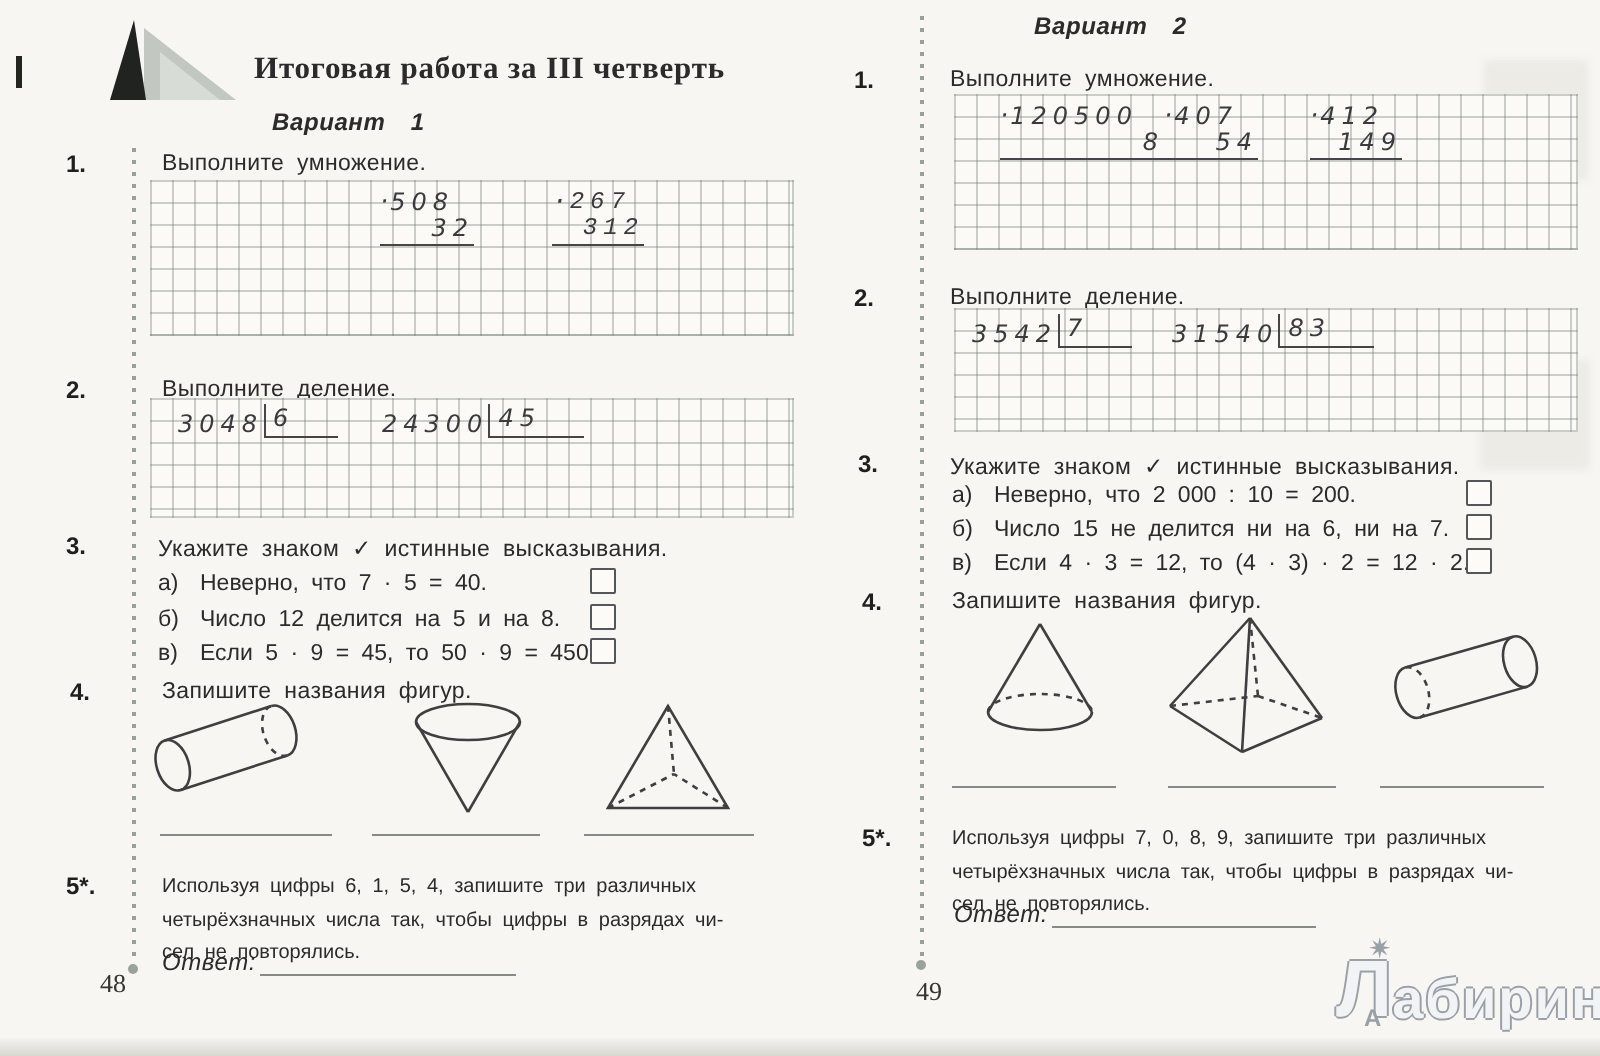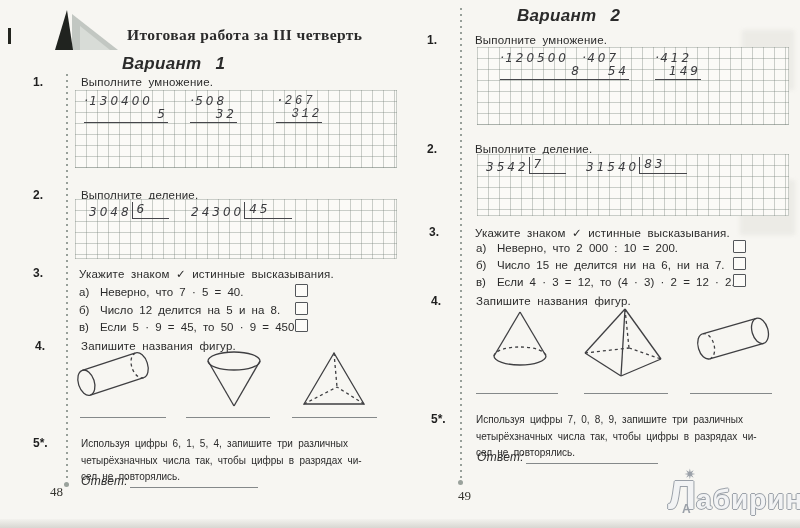--- a/index.html
+++ b/index.html
@@ -2,21 +2,21 @@
 <html><head>
 <meta charset="utf-8">
 <style>
   html,body{margin:0;padding:0;background:#dddbd6;}
   #screen{position:relative;width:800px;height:528px;background:#f7f6f2;overflow:hidden;
           font-family:"Liberation Sans",sans-serif;color:#2b2b2b;}
   #screen::after{content:"";position:absolute;left:0;bottom:0;width:100%;height:9px;
           background:linear-gradient(#f3f2ee,#d8d7d2);pointer-events:none;}
   .abs{position:absolute;}
   .title{font-family:"Liberation Serif",serif;font-weight:bold;font-size:15.5px;letter-spacing:.4px;white-space:nowrap;}
-  .variant{font-style:italic;font-weight:bold;font-size:17px;word-spacing:9px;letter-spacing:.3px;white-space:nowrap;}
+  .variant{font-style:italic;font-weight:bold;font-size:12px;word-spacing:9px;letter-spacing:.3px;white-space:nowrap;}
   .tnum{font-weight:bold;font-size:12px;color:#1f1f1f;}
   .tlabel{font-size:11.5px;letter-spacing:.2px;word-spacing:3px;white-space:nowrap;}
   .vsep{width:2px;background:repeating-linear-gradient(to bottom,#98a09a 0 2px,transparent 2px 6px);}
   .vsep-dot{width:5px;height:5px;border-radius:50%;background:#9aa29c;}
   .grid{background-color:#fbfaf7;border-right:1px solid rgba(120,132,124,.38);border-bottom:1px solid rgba(120,132,124,.38);
         background-image:linear-gradient(to right,rgba(120,132,124,.38) 1px,transparent 1px),
                          linear-gradient(to bottom,rgba(120,132,124,.38) 1px,transparent 1px);
         background-size:11px 11px;}
   .hw{font-family:"DejaVu Sans",sans-serif;font-style:italic;font-size:12px;color:#3b3b3f;letter-spacing:3px;}
   .mult{border-bottom:1.5px solid #45454a;padding-bottom:1px;}
@@ -52,33 +52,29 @@
   <div class="abs smudge" style="left:742px;top:30px;width:52px;height:60px;"></div>
   <div class="abs smudge" style="left:740px;top:180px;width:55px;height:55px;"></div>
 
   <svg class="abs" style="left:40px;top:8px;" width="80" height="44" viewBox="0 0 80 44">
     <polygon points="32,6 78,42 32,42" fill="#c2c7c2"></polygon>
     <polygon points="40,18 70,42 40,42" fill="#d8dcd7"></polygon>
     <polygon points="27,2 33,42 15,42" fill="#20231f"></polygon>
   </svg>
 
   <div class="abs title" style="left:127px;top:26px;">Итоговая работа за III четверть</div>
-  <div class="abs variant" style="left:122px;top:54px;">Вариант 1</div>
+  <div class="abs variant" style="left:136px;top:54px;">Вариант 1</div>
 
   <div class="abs vsep" style="left:66px;top:74px;height:406px;"></div>
   <div class="abs vsep-dot" style="left:64px;top:482px;"></div>
 
   <div class="abs tnum" style="left:33px;top:75px;">1.</div>
   <div class="abs tlabel" style="left:81px;top:76px;">Выполните умножение.</div>
   <div class="abs grid" style="left:75px;top:90px;width:321px;height:77px;"></div>
 
-  <div class="abs hw mult" style="left:84px;top:95px;width:84px;">
-    <div class="mrow1"><span class="msign">·</span><span>130400</span></div>
-    <div class="mrow2">5</div>
-  </div>
   <div class="abs hw mult" style="left:190px;top:95px;width:47px;">
     <div class="mrow1"><span class="msign">·</span><span>508</span></div>
     <div class="mrow2">32</div>
   </div>
   <div class="abs hw mult" style="left:276px;top:95px;width:46px;font-family:Liberation Mono, monospace;">
     <div class="mrow1"><span class="msign">·</span><span>267</span></div>
     <div class="mrow2">312</div>
   </div>
 
   <div class="abs tnum" style="left:33px;top:188px;">2.</div>

